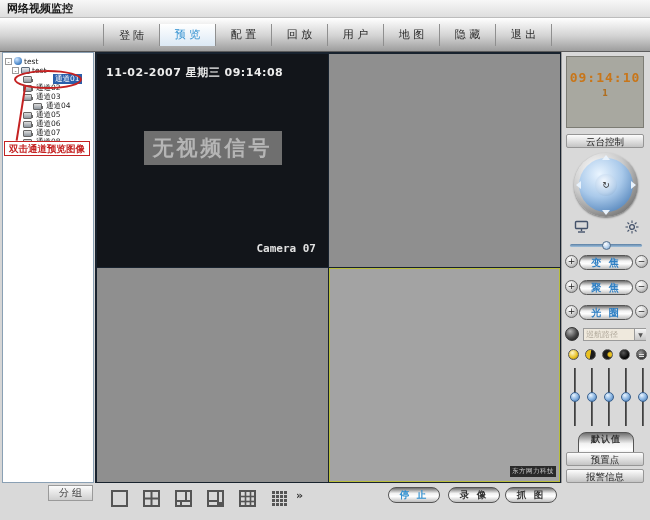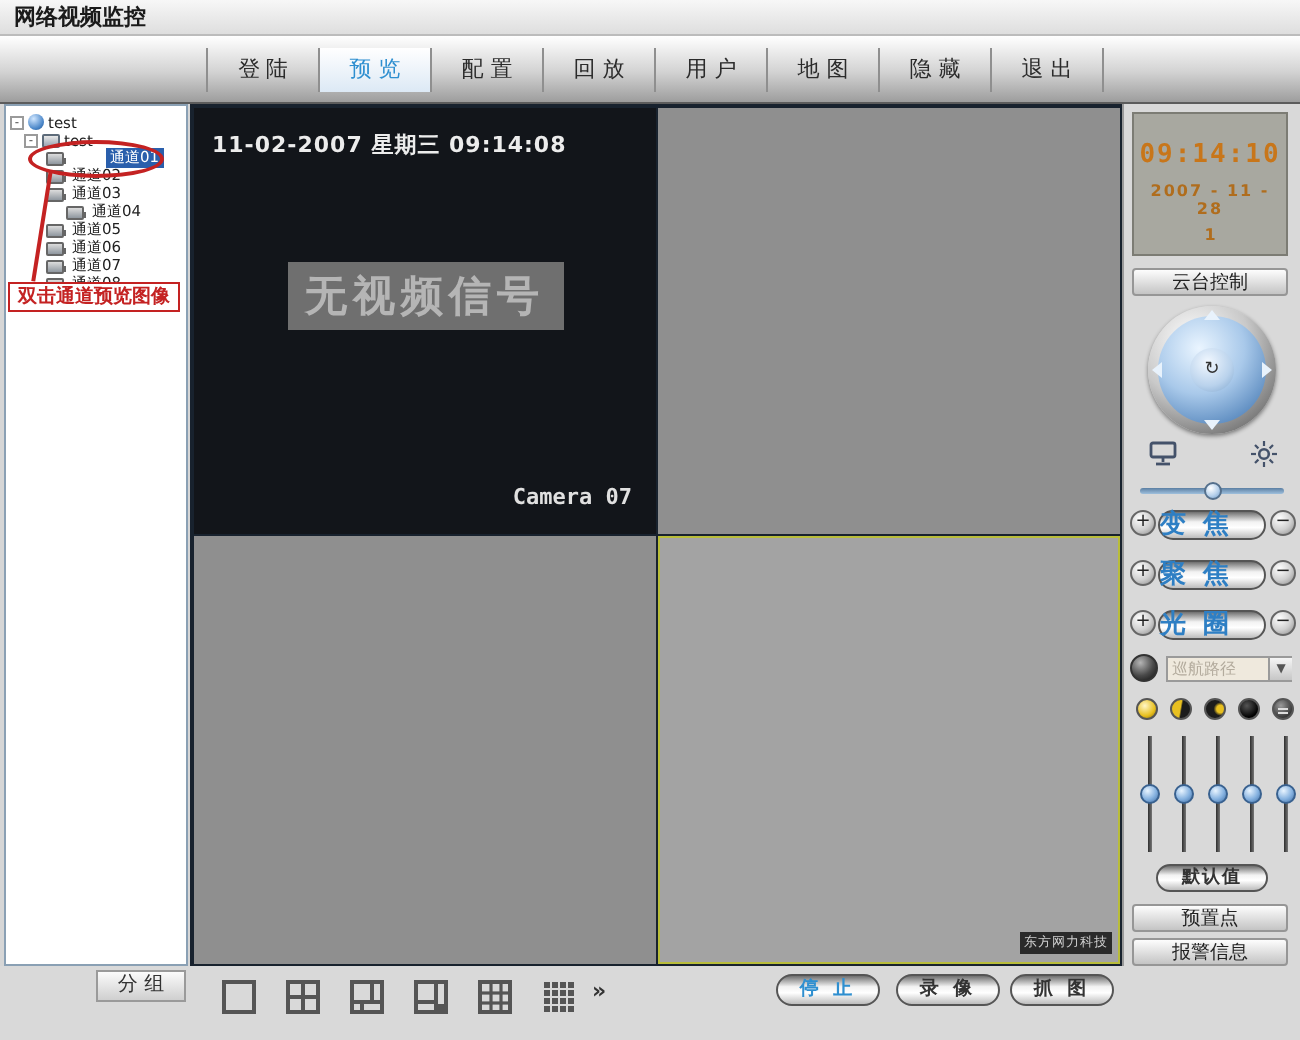--- a/index.html
+++ b/index.html
@@ -131,22 +131,22 @@
   .ctl-row{position:absolute;left:0;width:89px;height:16px;}
   .round-btn{
     position:absolute;width:13px;height:13px;border-radius:50%;
     background:radial-gradient(circle at 35% 30%,#ffffff,#cfcfcf 55%,#8a8a8a);
     border:1px solid #666;box-sizing:border-box;text-align:center;
     font-size:9px;line-height:10px;color:#222;cursor:pointer;
   }
   .pill{
     position:absolute;left:17px;top:0;width:54px;height:15px;border-radius:8px;
     background:linear-gradient(#6f6f6f,#f2f2f2 38%,#ffffff 60%,#bdbdbd);
-    border:1px solid #555;box-sizing:border-box;
-    font-size:13px;font-weight:bold;color:#2e7fc4;line-height:13px;letter-spacing:2px;cursor:pointer;
+    border:1px solid #555;box-sizing:border-box;text-align:center;
+    font-size:10px;font-weight:bold;color:#2e7fc4;line-height:13px;letter-spacing:2px;cursor:pointer;
   }
   
   .sphere-btn{
     position:absolute;left:3px;top:0;width:14px;height:14px;border-radius:50%;
     background:radial-gradient(circle at 35% 28%,#b5b5b5,#4a4a4a 55%,#101010);
     border:1px solid #333;box-sizing:border-box;cursor:pointer;
   }
   .combo{
     position:absolute;left:21px;top:1px;width:63px;height:13px;
     background:#efe9dd;border:1px solid #9a9a9a;box-sizing:border-box;
@@ -163,21 +163,21 @@
   .moon3{background:radial-gradient(circle at 80% 50%,#e8c020 22%,#1c1c1c 40%);}
   .moon4{background:radial-gradient(circle at 38% 32%,#555,#000 70%);}
   .moon5{background:radial-gradient(circle at 38% 32%,#9a9a9a,#3a3a3a 70%);}
   .moon5:after{content:"";position:absolute;left:2px;top:4px;width:5px;height:1px;background:#ddd;box-shadow:0 2px 0 #ddd;}
   
   .vslider{position:absolute;top:0;width:11px;height:58px;cursor:pointer;}
   .vslider .vtrack{position:absolute;left:4px;top:0;width:2px;height:58px;background:linear-gradient(90deg,#2e2e2e,#777);}
   .vslider .vthumb{position:absolute;left:0;top:24px;width:10px;height:10px;border-radius:50%;
     background:radial-gradient(circle at 35% 30%,#e8f4ff,#86b2e0 55%,#3f6ea6);border:1px solid #39618f;box-sizing:border-box;}
   .default-pill{
-    position:absolute;left:16px;width:56px;height:14px;border-radius:8px;
+    position:absolute;left:16px;width:56px;height:30px;border-radius:8px;
     background:linear-gradient(#6f6f6f,#f2f2f2 38%,#ffffff 60%,#bdbdbd);
     border:1px solid #555;box-sizing:border-box;text-align:center;
     font-size:9px;font-weight:bold;color:#333;line-height:12px;letter-spacing:1px;cursor:pointer;
   }
   .indicator{
     position:absolute;width:11px;height:11px;border-radius:50%;
     background:radial-gradient(circle at 35% 30%,#fafafa,#c2c2c2 55%,#8e8e8e);
     border:1px solid #7d7d7d;box-sizing:border-box;
   }
   
@@ -273,21 +273,20 @@
   <div class="pane pane-tr"></div>
   <div class="pane pane-bl"></div>
   <div class="pane pane-br">
     <div class="pane-badge">东方网力科技</div>
   </div>
 </div>
 
 <div class="right-panel">
   <div class="lcd">
     <div class="lcd-time">09:14:10</div>
-    <div class="lcd-date">2007 - 11 - 28</div>
     <div class="lcd-day">1</div>
   </div>
   <div class="bar-btn ptz-title">云台控制</div>
 
   <div class="joystick">
     <div class="joy-inner"></div>
     <div class="joy-arrow joy-up"></div>
     <div class="joy-arrow joy-down"></div>
     <div class="joy-arrow joy-left"></div>
     <div class="joy-arrow joy-right"></div>

